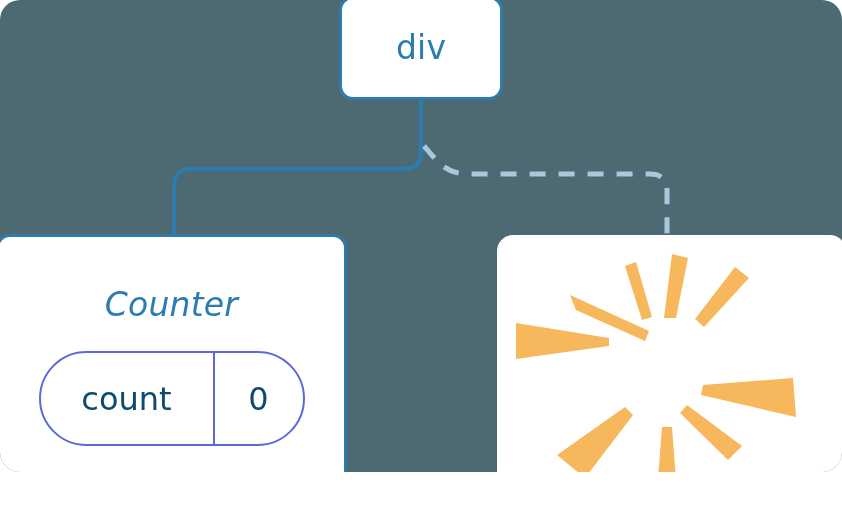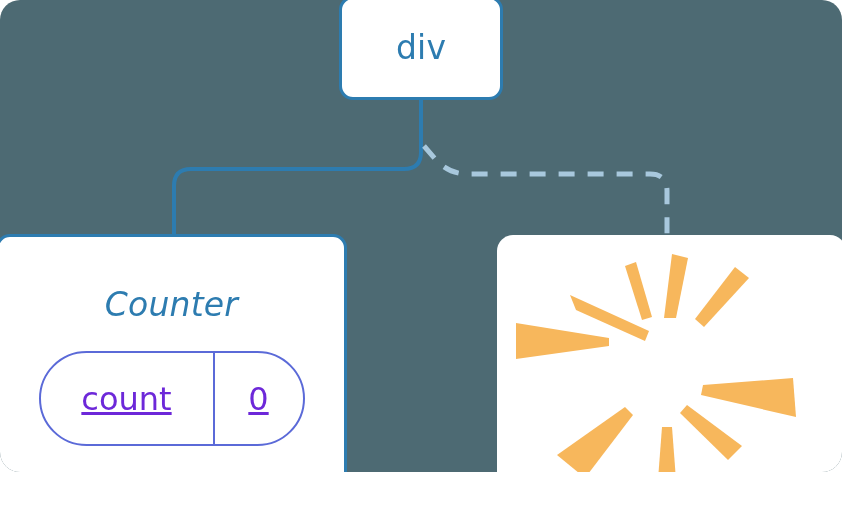--- a/index.html
+++ b/index.html
@@ -81,23 +81,22 @@
     box-sizing: border-box;
     display: flex;
     align-items: stretch;
   }
   .state-pill .pill-key,
   .state-pill .pill-val {
     display: flex;
     align-items: center;
     justify-content: center;
     font-size: 32px;
-    color: #6d28d9;
+    color: #0c4a6e;
     line-height: 1;
-    text-decoration: underline;
   }
   .state-pill .pill-key {
     width: 172px;
   }
   .state-pill .pill-divider {
     width: 0;
     border-left: 2.5px solid #5b6ad8;
   }
   .state-pill .pill-val {
     flex: 1;

